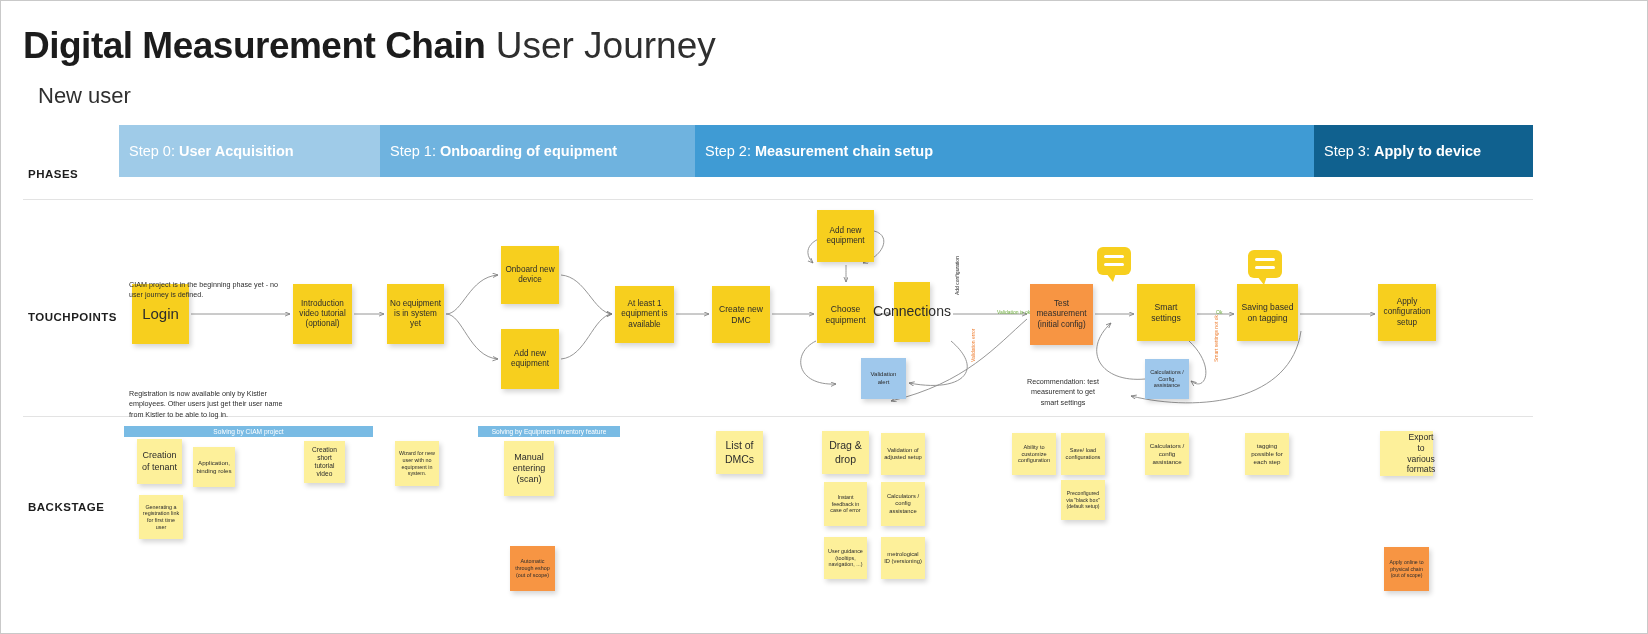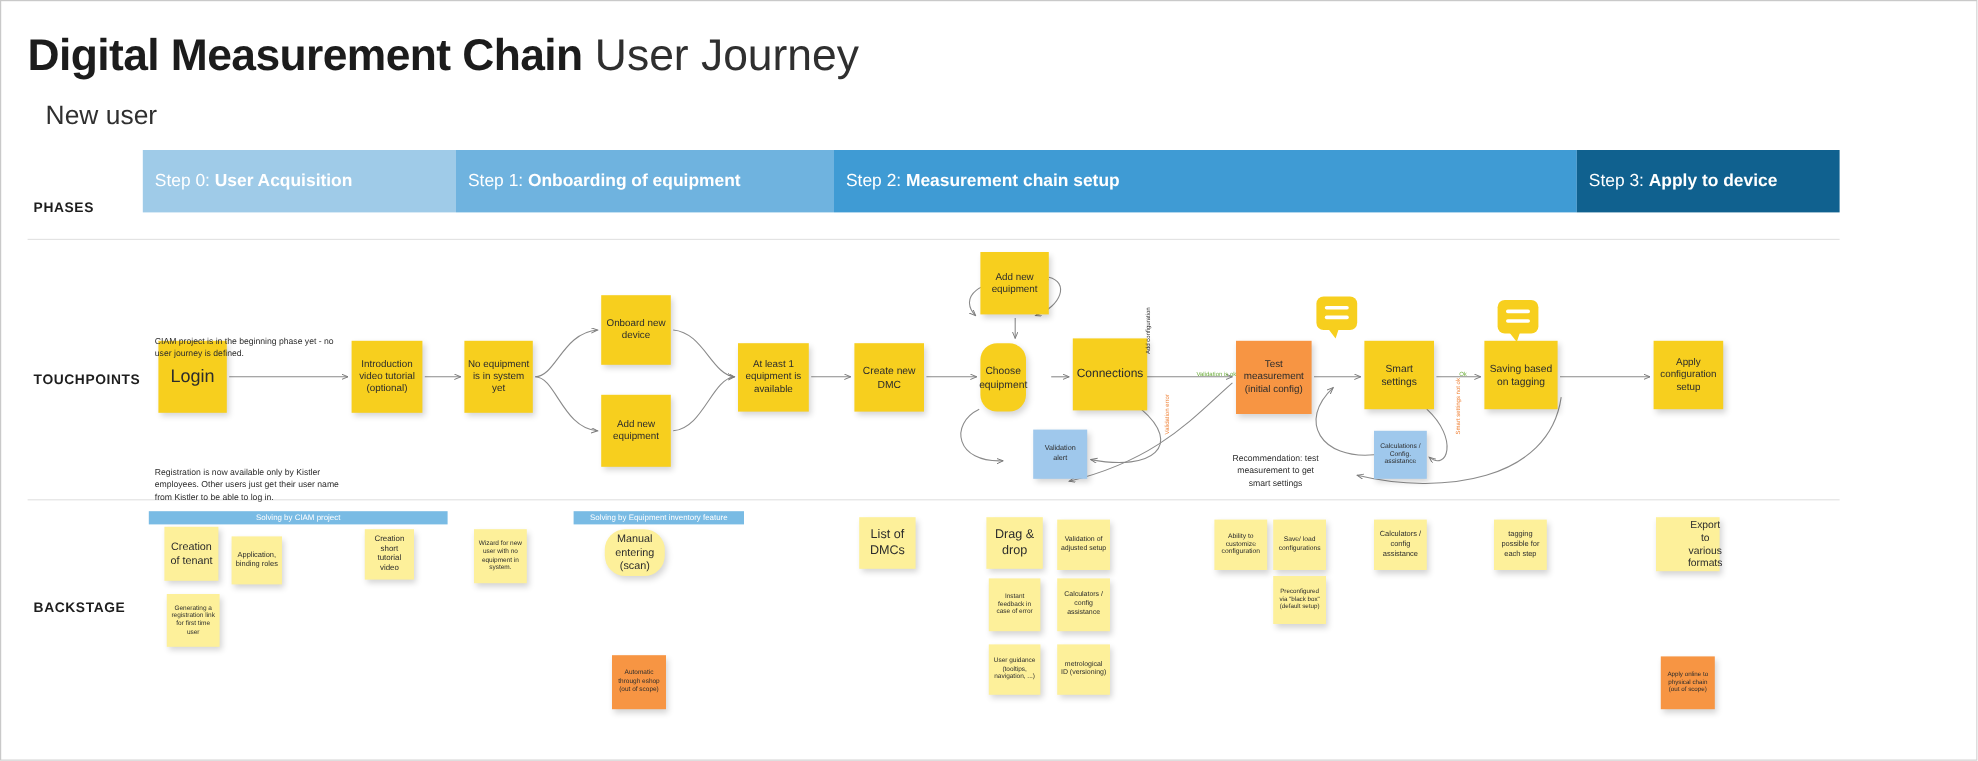--- a/index.html
+++ b/index.html
@@ -164,24 +164,24 @@
       </div>
       <div class="card yellow" style="left: 614px; top: 285px; width: 59px; height: 57px; font-size: 8.2px;">
         <span>At least 1 equipment is available</span>
       </div>
       <div class="card yellow" style="left: 711px; top: 285px; width: 58px; height: 57px; font-size: 8.6px;">
         <span>Create new DMC</span>
       </div>
       <div class="card yellow" style="left: 816px; top: 209px; width: 57px; height: 52px; font-size: 8.2px;">
         <span>Add new equipment</span>
       </div>
-      <div class="card yellow" style="left: 816px; top: 285px; width: 38px; height: 57px; font-size: 8.6px; border-radius: 14px;">
+      <div class="card yellow" style="left: 816px; top: 285px; width: 57px; height: 57px; font-size: 8.6px;">
         <span>Choose equipment</span>
       </div>
-      <div class="card yellow" style="left: 893px; top: 281px; width: 62px; height: 60px; font-size: 10px;">
+      <div class="card yellow" style="left: 893px; top: 281px; width: 36px; height: 60px; font-size: 14px;">
         <span>Connections</span>
       </div>
       <div class="card blue" style="left: 860px; top: 357px; width: 45px; height: 41px; font-size: 6px;">
         <span>Validation alert</span>
       </div>
       <div class="card orange" style="left: 1029px; top: 283px; width: 63px; height: 61px; font-size: 8.2px;">
         <span>Test measurement (initial config)</span>
       </div>
       <div class="card yellow" style="left: 1136px; top: 283px; width: 58px; height: 57px; font-size: 8.6px;">
         <span>Smart settings</span>
@@ -231,21 +231,21 @@
       </div>
       <div class="card lightyellow" style="left: 138px; top: 494px; width: 44px; height: 44px; font-size: 5.4px;">
         <span>Generating a registration link for first time user</span>
       </div>
       <div class="card lightyellow" style="left: 303px; top: 440px; width: 41px; height: 42px; font-size: 6.6px;">
         <span>Creation short tutorial video</span>
       </div>
       <div class="card lightyellow" style="left: 394px; top: 440px; width: 44px; height: 45px; font-size: 5.4px;">
         <span>Wizard for new user with no equipment in system.</span>
       </div>
-      <div class="card lightyellow" style="left: 503px; top: 440px; width: 50px; height: 39px; font-size: 9px; border-radius: 17px;">
+      <div class="card lightyellow" style="left: 503px; top: 440px; width: 50px; height: 55px; font-size: 9px;">
         <span>Manual entering (scan)</span>
       </div>
       <div class="card orange" style="left: 509px; top: 545px; width: 45px; height: 45px; font-size: 5.4px;">
         <span>Automatic through eshop (out of scope)</span>
       </div>
       <div class="card lightyellow" style="left: 715px; top: 430px; width: 47px; height: 43px; font-size: 10.5px;">
         <span>List of DMCs</span>
       </div>
       <div class="card lightyellow" style="left: 821px; top: 430px; width: 47px; height: 43px; font-size: 10.5px;">
         <span>Drag &amp; drop</span>

